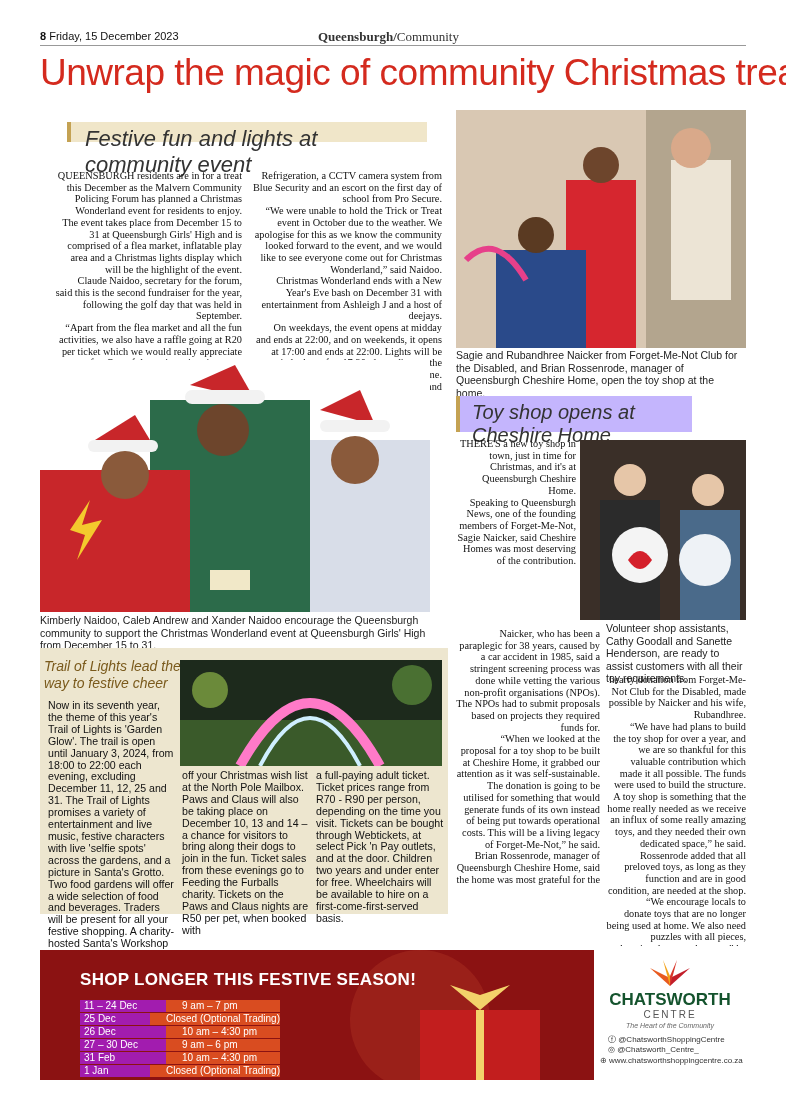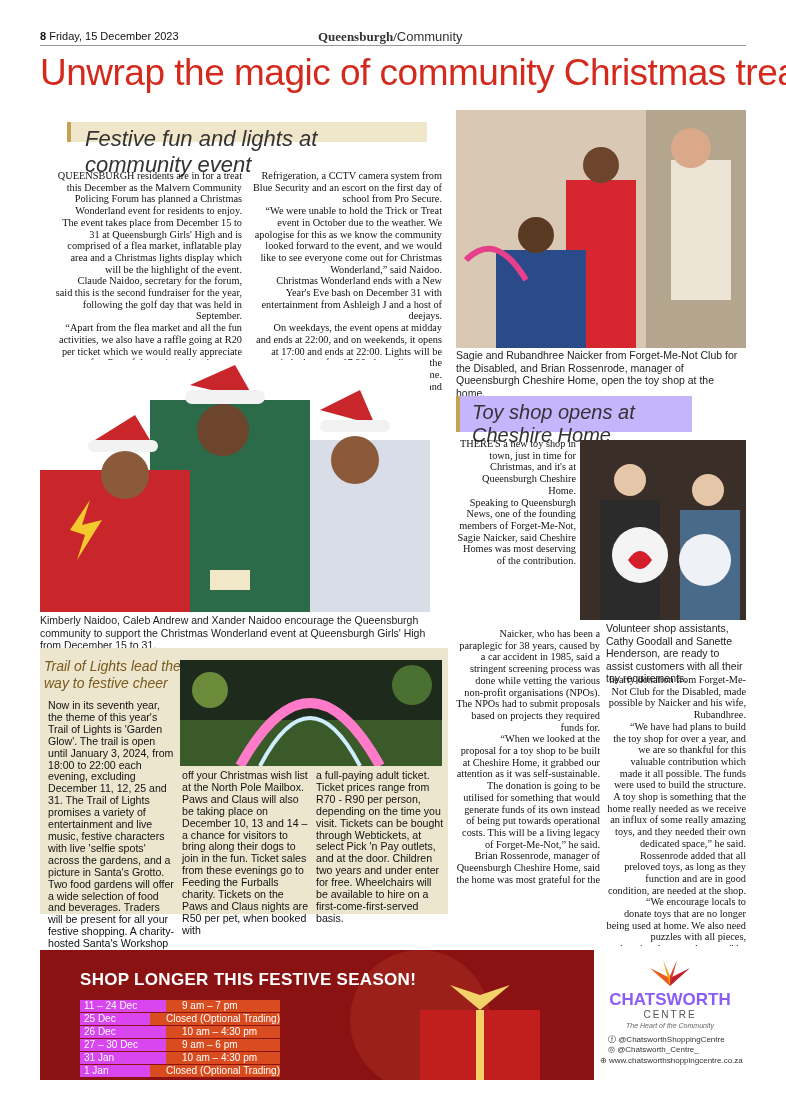--- a/index.html
+++ b/index.html
@@ -1,40 +1,40 @@
 <!DOCTYPE html>
 <html><head>
 <meta charset="utf-8">
 <style>
 *{box-sizing:border-box;margin:0;padding:0}
 body{width:786px;height:1113px;background:#fff;position:relative;overflow:hidden;font-family:"Liberation Serif",serif;color:#111}
 .abs{position:absolute}
 .folio{left:40px;top:30px;font:11px "Liberation Sans",sans-serif}
 .folio b{font-weight:700}
 .masthead{left:318px;top:29px;font:bold 13px "Liberation Serif",serif;color:#333}
-.masthead span{font-weight:400;font-family:Liberation Sans, sans-serif}
+.masthead span{font-weight:400;font-family:Liberation Serif, serif}
 .rule{left:40px;top:45px;width:706px;height:1px;background:#999}
 .headline{left:40px;top:52px;font:37px "Liberation Sans",sans-serif;color:#d42a1e;letter-spacing:-0.5px;white-space:nowrap}
 .kicker{left:67px;top:122px;width:360px;height:20px;background:#f0e6c9;border-left:4px solid #c4a253}
 .kicker span{display:block;font:italic 22px "Liberation Sans",sans-serif;color:#333;padding:4px 14px}
 .col{font-size:10.3px;line-height:11.7px;text-align:right}
 .col p{text-indent:10px}
 .col p:first-child{text-indent:0}
 .photo{overflow:hidden}
 .caption{font:10.5px "Liberation Sans",sans-serif;line-height:12.5px;color:#222}
 .kicker2{left:456px;top:396px;width:236px;height:36px;background:#c4b5fd;border-left:4px solid #c4a253}
 .kicker2 span{display:block;font:italic 20px "Liberation Sans",sans-serif;color:#333;padding:5px 12px}
 .tol-box{left:40px;top:648px;width:408px;height:266px;background:#ede6cf}
 .tol-kicker{left:44px;top:658px;width:138px;height:36px;font:italic 14px "Liberation Sans",sans-serif;color:#7a5a1c;line-height:17px}
 .tol-col{font:10.6px "Liberation Sans",sans-serif;line-height:11.9px;color:#111}
 .ad{left:40px;top:950px;width:706px;height:130px;background:#8b1212;overflow:hidden}
 .ad-title{left:80px;top:970px;font:bold 17px "Liberation Sans",sans-serif;color:#fff;letter-spacing:.3px;white-space:nowrap}
 .hours{left:80px;top:1000px;width:200px}
 .hours .row{display:flex;height:13px;font:10px "Liberation Sans",sans-serif;color:#fff}
-.hours .d{width:86px;background:#d946ef;padding-left:4px;border-bottom:1px solid #8b1212}
+.hours .d{width:86px;background:#a21caf;padding-left:4px;border-bottom:1px solid #8b1212}
 .hours .t{flex:1;background:#d94c20;padding-left:16px;border-bottom:1px solid #8b1212;white-space:nowrap}
 .logo-box{left:594px;top:950px;width:152px;height:130px;background:#fff}
 </style>
 </head>
 <body>
 
 <div class="abs folio"><b>8</b> <span>Friday, 15 December 2023</span></div>
 <div class="abs masthead"><b>Queensburgh</b>/<span>Community</span></div>
 <div class="abs rule"></div>
 <h1 class="abs headline">Unwrap the magic of community Christmas treats</h1>
@@ -163,34 +163,34 @@
     </div>
   <div class="row">
       <span class="d">26 Dec</span>
       <span class="t">10 am – 4:30 pm</span>
     </div>
   <div class="row">
       <span class="d">27 – 30 Dec</span>
       <span class="t">9 am – 6 pm</span>
     </div>
   <div class="row">
-      <span class="d">31 Jan</span>
+      <span class="d">31 Feb</span>
       <span class="t">10 am – 4:30 pm</span>
     </div>
   <div class="row">
       <span class="d">1 Jan</span>
       <span class="t">Closed (Optional Trading)</span>
     </div>
 </div>
 <div class="abs logo-box">
   <svg class="abs" style="left:51px;top:8px" width="50" height="30" viewBox="0 0 50 30">
     <path d="M25 28 L5 10 L25 20 Z" fill="#e85a20"></path>
       <path d="M25 28 L45 10 L25 20 Z" fill="#c21e2a"></path>
     <path d="M25 28 L18 2 L25 18 Z" fill="#f3a21a"></path>
       <path d="M25 28 L32 2 L25 18 Z" fill="#d8362a"></path>
   </svg>
-  <div class="abs" style="left:0;top:40px;width:152px;text-align:center;font:bold 17px 'Liberation Sans',sans-serif;color:#8b5cf6">CHATSWORTH</div>
+  <div class="abs" style="left:0;top:40px;width:152px;text-align:center;font:bold 17px 'Liberation Sans',sans-serif;color:#14532d">CHATSWORTH</div>
   <div class="abs" style="left:0;top:59px;width:152px;text-align:center;font:10px 'Liberation Sans',sans-serif;color:#555;letter-spacing:2px">CENTRE</div>
   <div class="abs" style="left:0;top:72px;width:152px;text-align:center;font:italic 7px 'Liberation Sans',sans-serif;color:#666">The Heart of the Community</div>
   <div class="abs" style="left:14px;top:84px;font:8px 'Liberation Sans',sans-serif;color:#333"><span>ⓕ </span><span>@ChatsworthShoppingCentre</span></div>
   <div class="abs" style="left:14px;top:95px;font:8px 'Liberation Sans',sans-serif;color:#333"><span>◎ </span><span>@Chatsworth_Centre_</span></div>
   <div class="abs" style="left:6px;top:106px;font:8px 'Liberation Sans',sans-serif;color:#333"><span>⊕ </span><span>www.chatsworthshoppingcentre.co.za</span></div>
 </div>
 
 </body></html>

